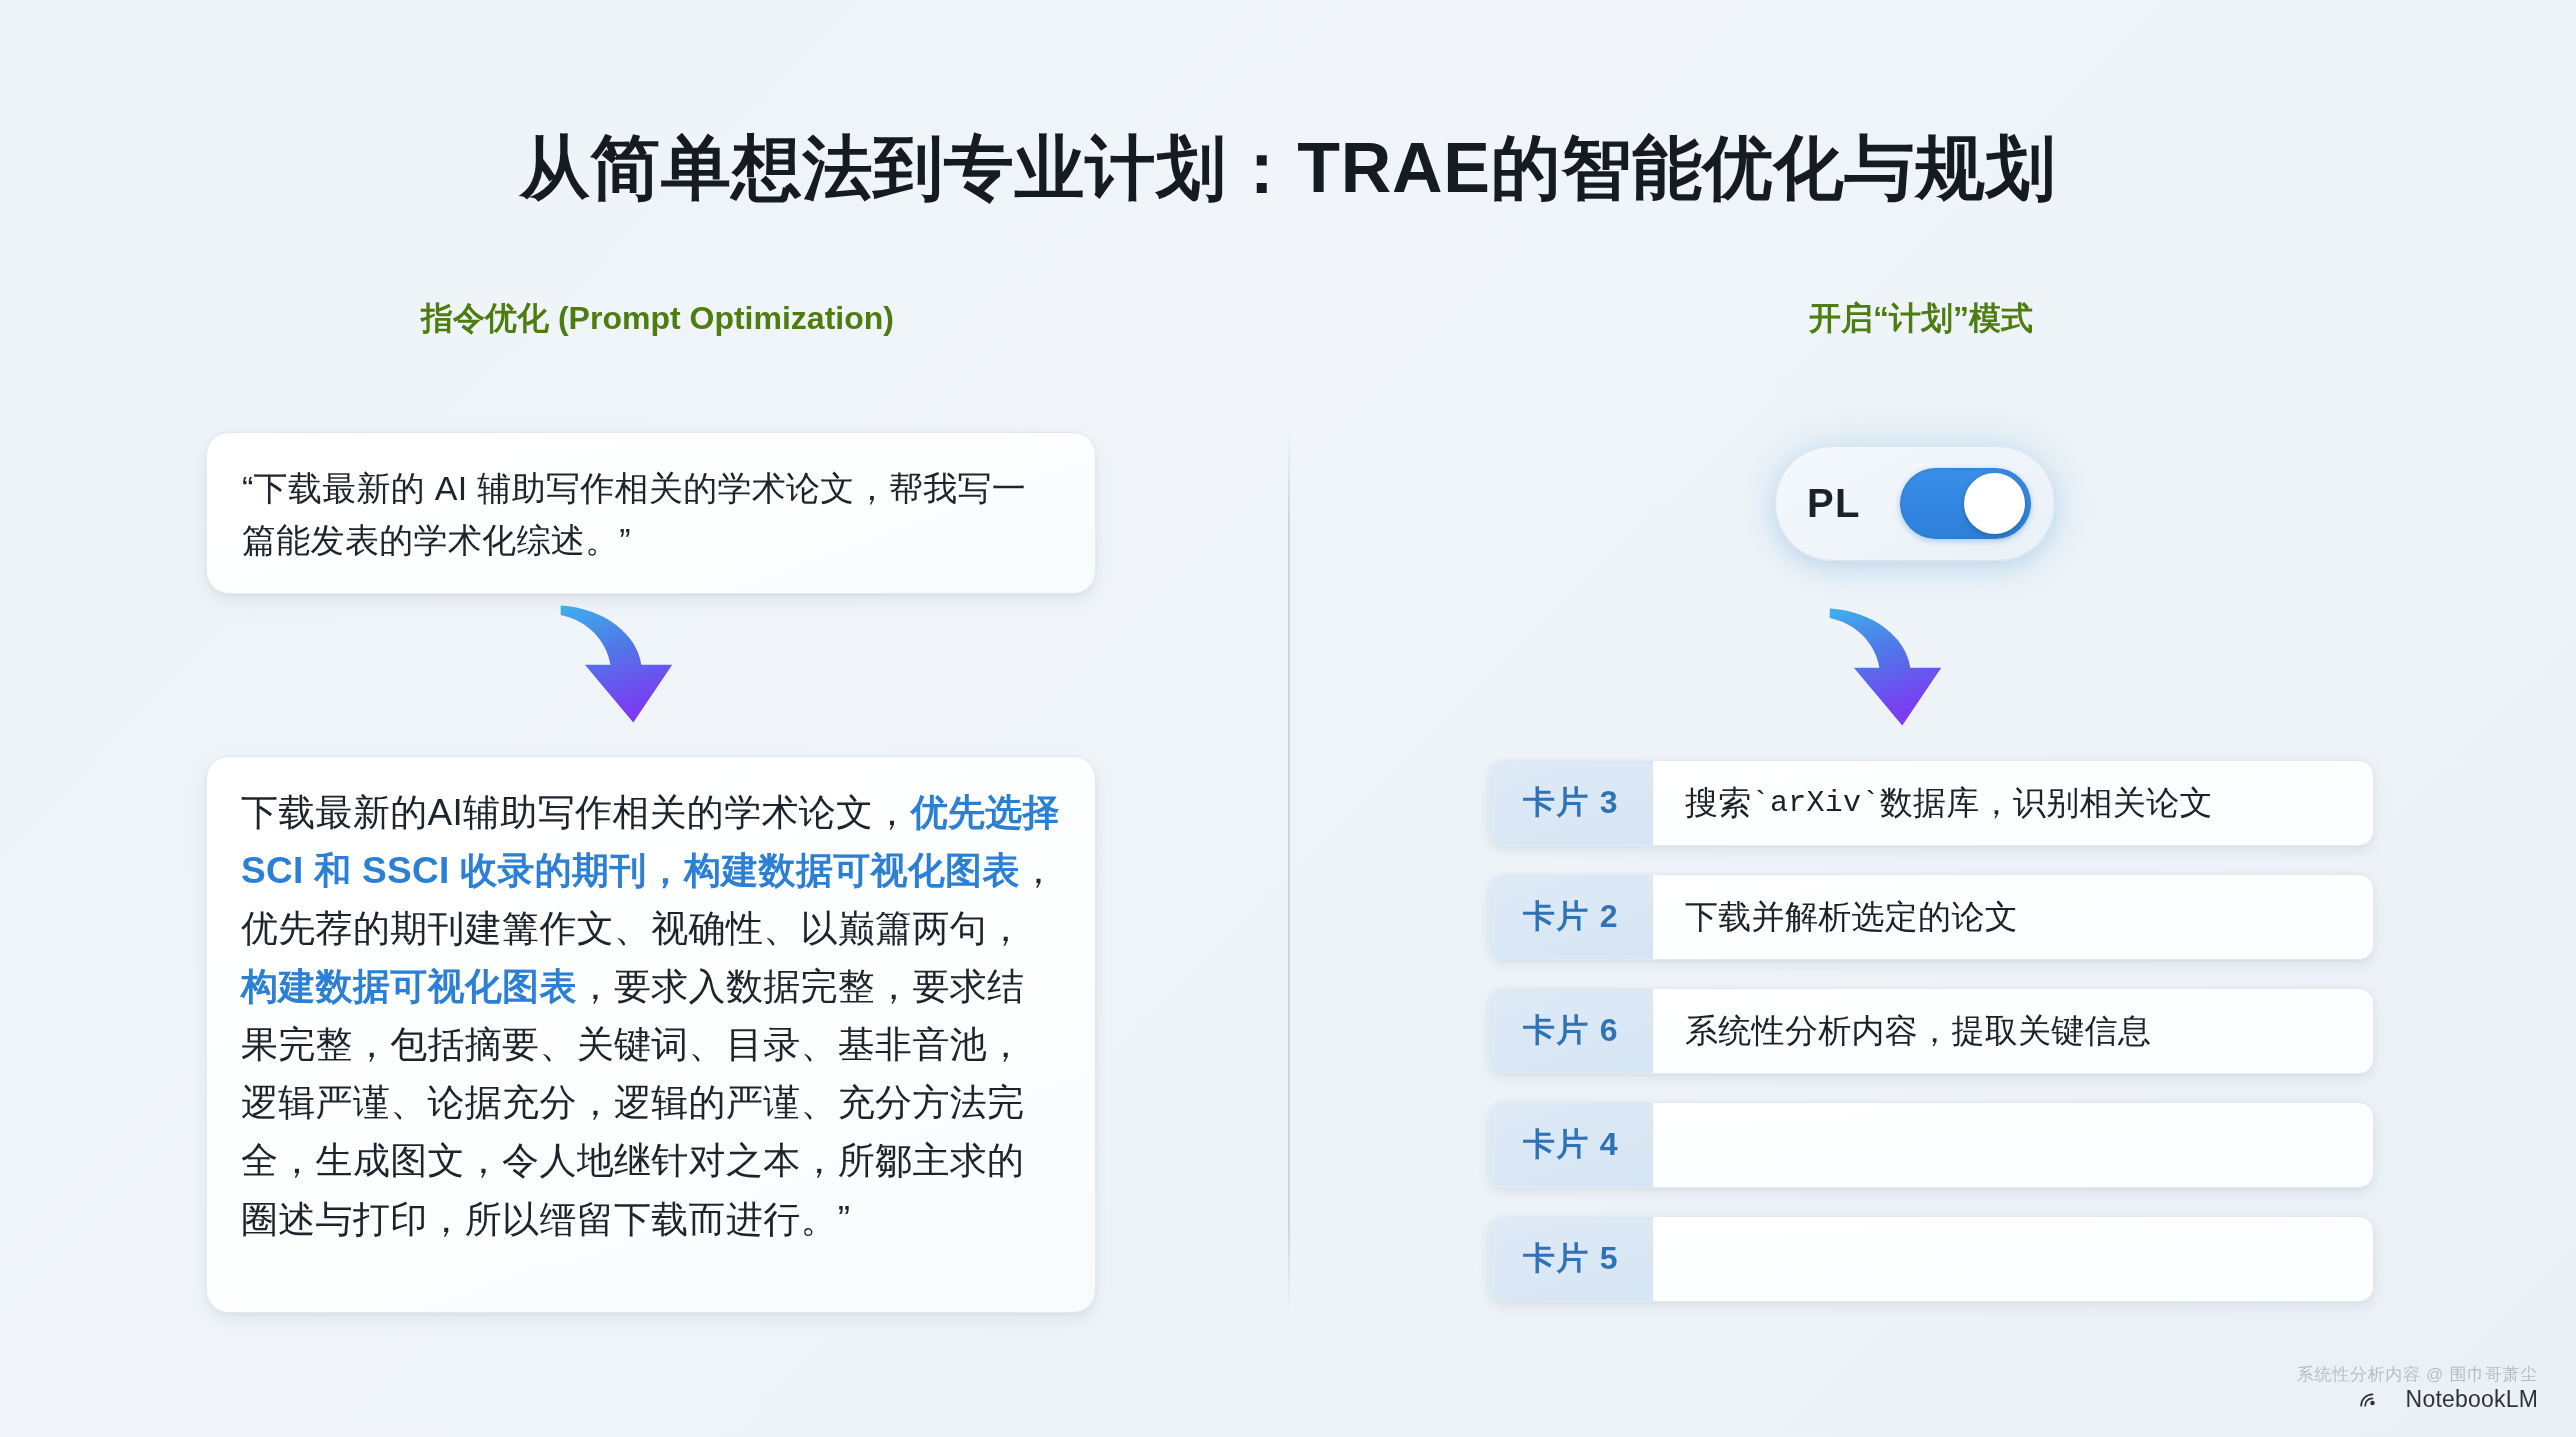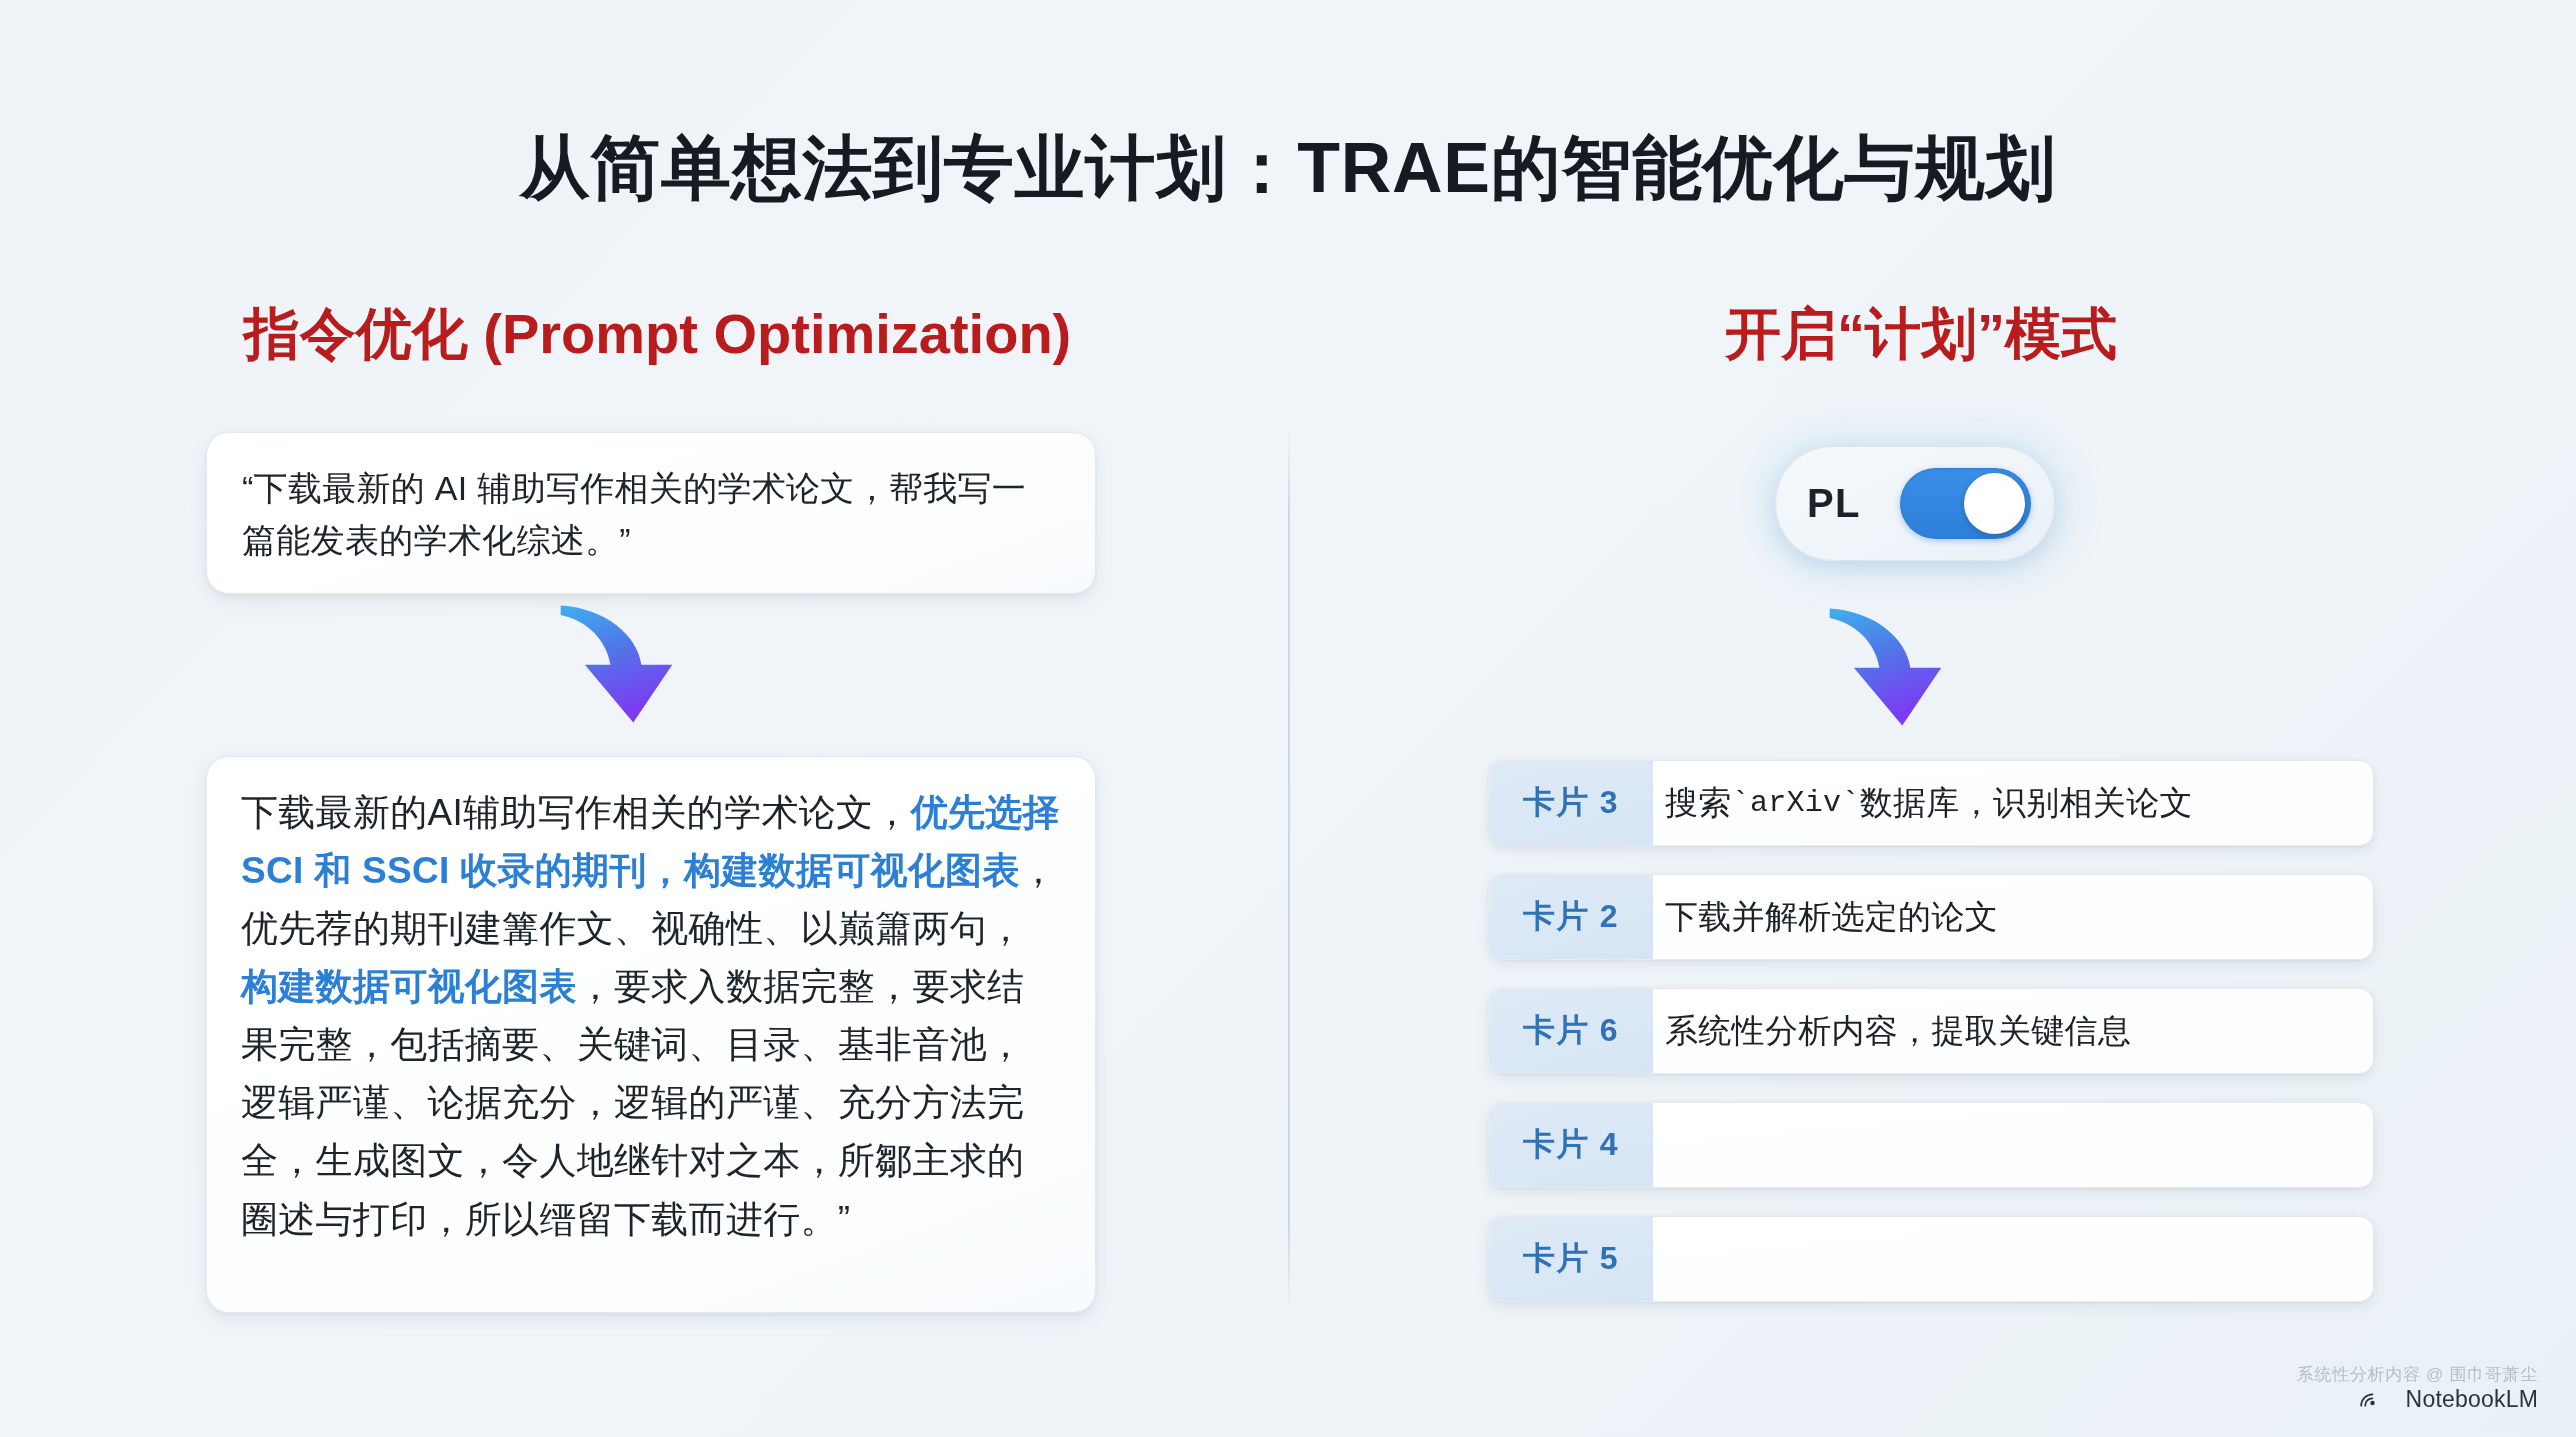--- a/index.html
+++ b/index.html
@@ -26,23 +26,23 @@
     font-size: 70px;
     font-weight: 700;
     letter-spacing: 0.7px;
     color: #161b22;
     line-height: 1.25;
   }
 
   
   .col-heading {
     position: absolute;
-    font-size: 56px;
+    font-size: 32px;
     font-weight: 600;
-    color: #b91c1c;
+    color: #4d7c0f;
     text-align: center;
     line-height: 1.3;
     white-space: nowrap;
   }
   #heading-left  { top: 298px; left: 88px;  width: 1139px; }
   #heading-right { top: 298px; left: 1355px; width: 1132px; }
 
   
   .divider {
     position: absolute;
@@ -170,21 +170,21 @@
     justify-content: center;
     font-size: 32px;
     font-weight: 700;
     color: #2f72b6;
     letter-spacing: 1.3px;
   }
   .step-text {
     flex: 1 1 auto;
     display: flex;
     align-items: center;
-    padding-left: 12px;
+    padding-left: 32px;
     font-size: 33px;
     color: #1c2228;
     letter-spacing: 0.3px;
   }
   .step-text .code {
     font-family: "Liberation Mono", "DejaVu Sans Mono", monospace;
     font-size: 30px;
   }
 
   

